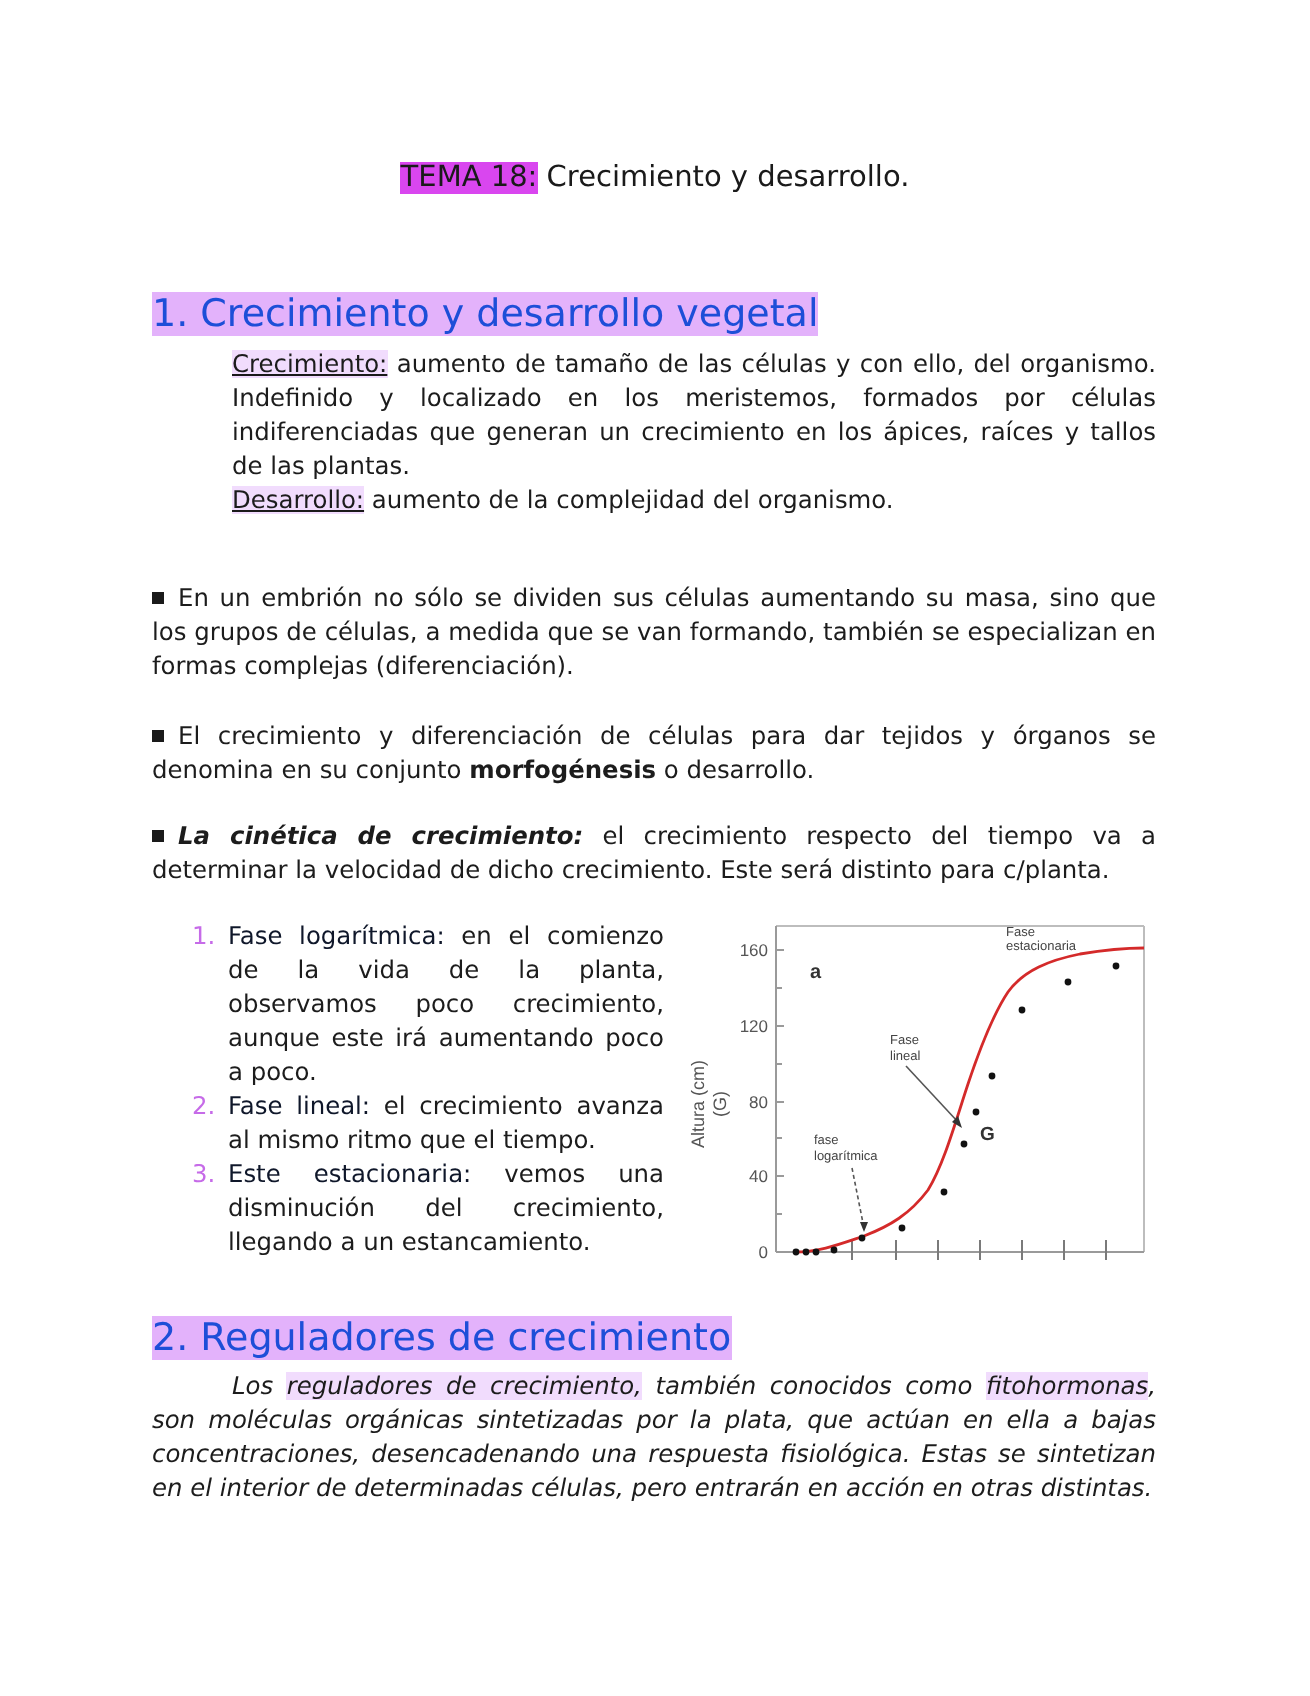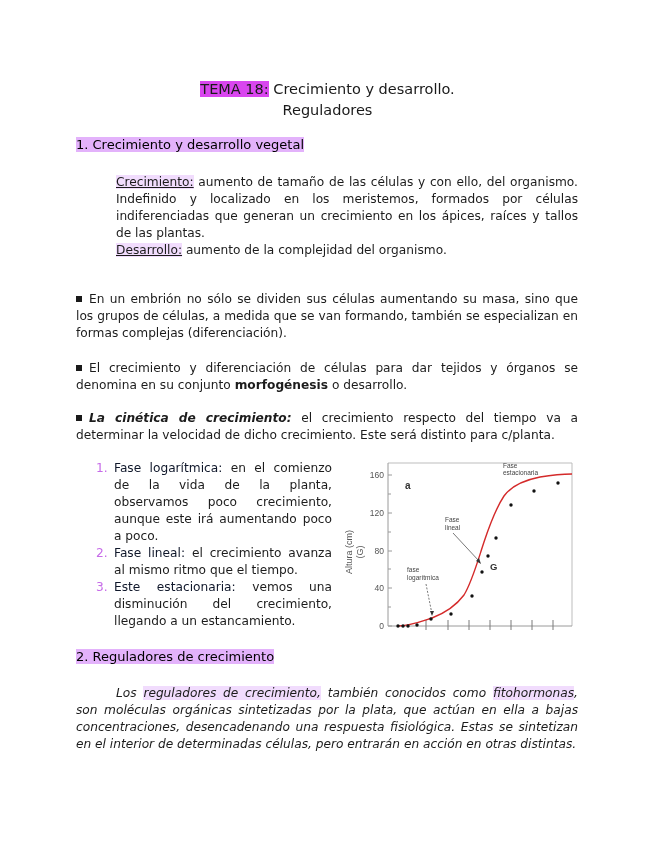--- a/index.html
+++ b/index.html
@@ -13,21 +13,21 @@
     }
     .page { position: absolute; left: 0; top: 0; width: 655px; height: 848px; }
     .title {
       position: absolute; left: 0; top: 79px; width: 655px;
       text-align: center; font-size: 14.5px; line-height: 21px; color: #1a1a1a;
     }
     .hl-strong { background: #d946ef; }
     .hl-section { background: #e3b2fb; }
     .hl-soft { background: #f1dcfd; }
     .section-heading {
-      position: absolute; left: 76px; font-size: 13px; line-height: 18px; color: #000000;
+      position: absolute; left: 76px; font-size: 19px; line-height: 18px; color: #1d4ed8; margin-top: 12px;
     }
     .para {
       position: absolute; left: 76px; width: 502px; text-align: justify;
       text-align-last: left;
     }
     .para .bullet {
       display: inline-block; width: 6px; height: 6px; background: #1a1a1a;
       margin-right: 7px; vertical-align: 1px;
     }
     .indent { padding-left: 40px; }
@@ -44,21 +44,20 @@
   </style>
 </head>
 <body>
 
 <div class="page">
 
   <div class="title">
     <div>
       <span class="hl-strong">TEMA 18:</span><span> Crecimiento y desarrollo.</span>
     </div>
-    <div>Reguladores</div>
   </div>
 
   <div class="section-heading" style="top:136px;">
     <span class="hl-section">1. Crecimiento y desarrollo vegetal</span>
   </div>
 
   <div class="para" style="top:174px;">
     <div class="indent">
       <span class="u hl-soft">Crecimiento:</span><span> aumento de tamaño de las células y con ello, del organismo. Indefinido y localizado en los meristemos,  formados por células indiferenciadas que generan un crecimiento en los ápices, raíces y tallos de las plantas.</span>
     </div>

